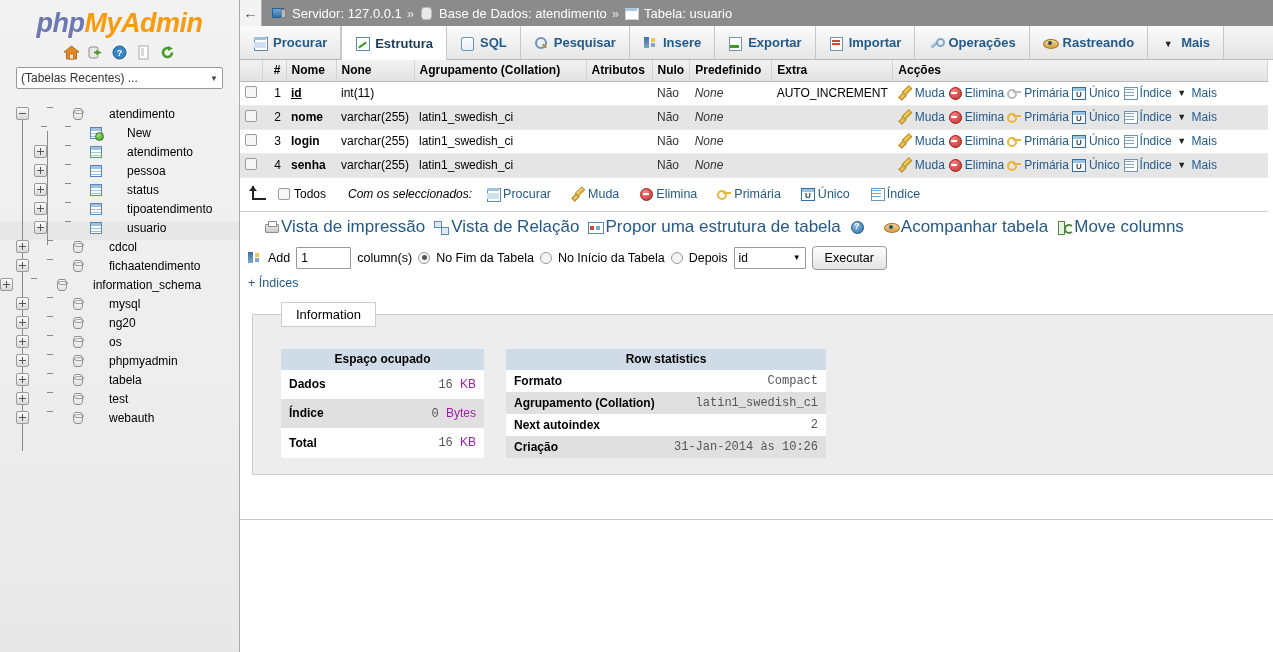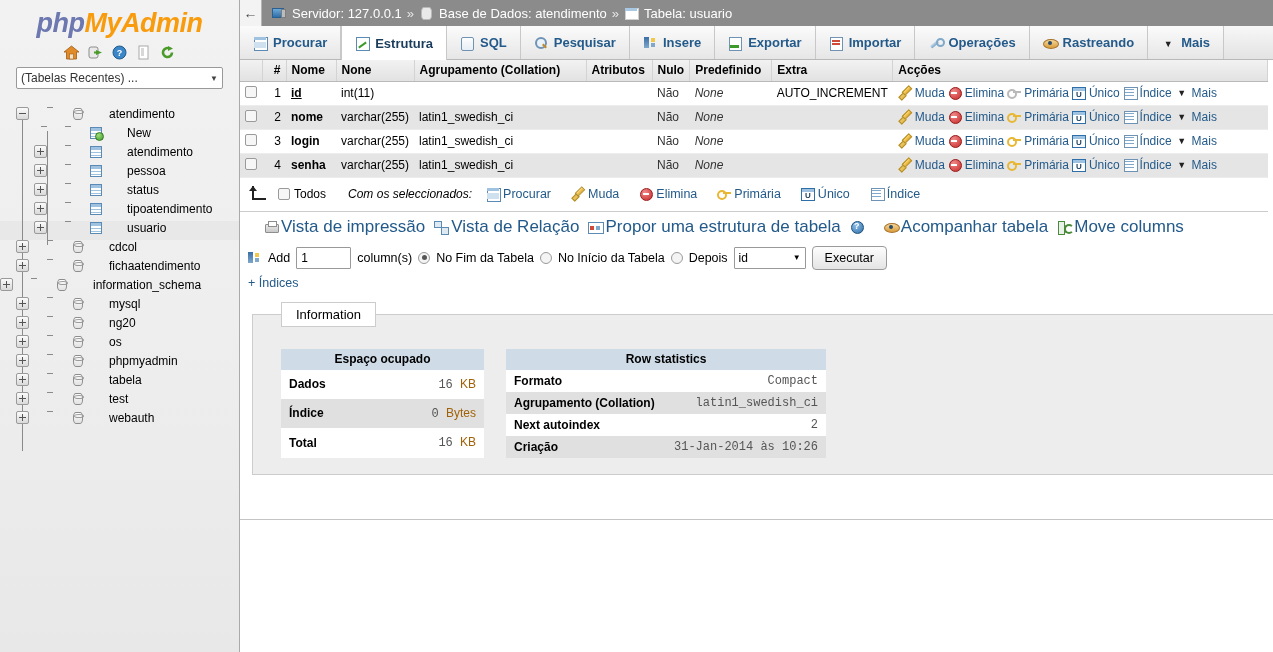--- a/index.html
+++ b/index.html
@@ -469,21 +469,21 @@
   table.stat td {
     padding: 3px 8px; height: 22px;
   }
   table.stat tr.odd td { background: #fff; }
   table.stat tr.even td { background: #e0e0e0; }
   table.stat td.k { font-weight: bold; text-align: left; white-space: nowrap; }
   table.stat td.v {
     text-align: right; font-family: "Liberation Mono", monospace;
     color: #555; white-space: nowrap;
   }
-  table.stat td.v .unit { font-family: "Liberation Sans", sans-serif; color: #a16207; }
+  table.stat td.v .unit { font-family: "Liberation Sans", sans-serif; color: #a21caf; }
 
   .bottom-rule {
     position: absolute; left: 0; right: 0; bottom: 132px;
     border-top: 1px solid #c4c4c4;
   }
   .console-ico {
     position: absolute; right: 10px; bottom: 108px;
     width: 20px; height: 17px;
   }
   .console-ico .win {

